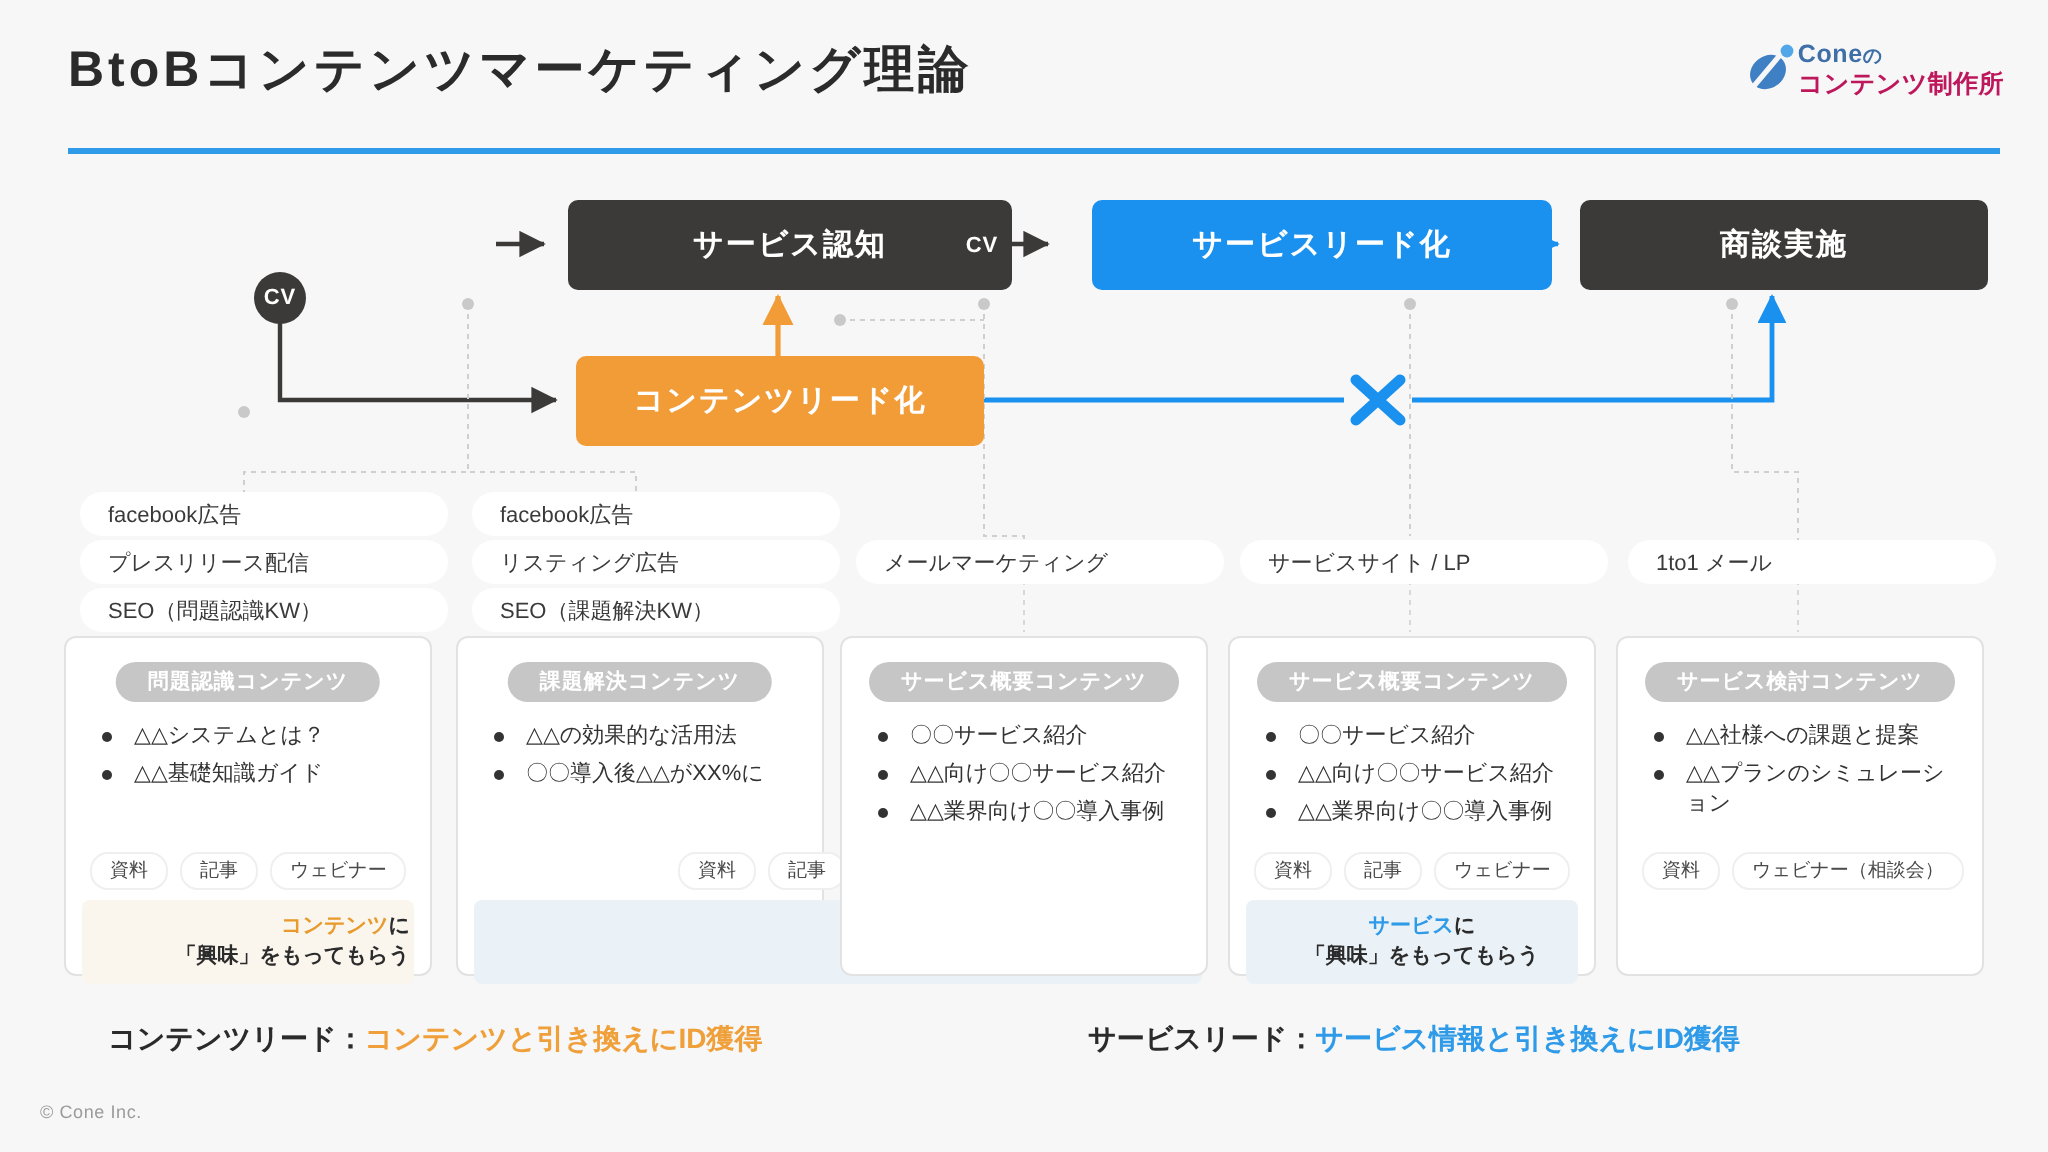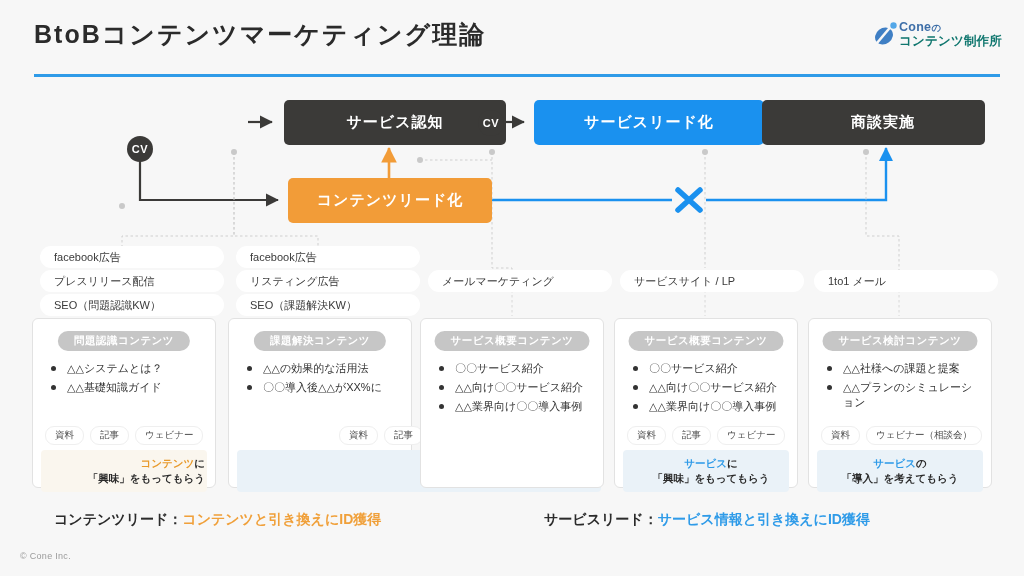--- a/index.html
+++ b/index.html
@@ -17,21 +17,21 @@
   .hdr-title{
     position:absolute;left:34px;top:18px;
     font-size:25px;font-weight:bold;letter-spacing:2px;
     color:#2b2b2b;white-space:nowrap;
   }
   .logo{position:absolute;right:22px;top:20px;display:flex;align-items:center;gap:0;}
   .logo-mark{width:26px;height:26px;position:relative;flex:none;}
   .logo-txt{line-height:1.12;}
   .logo-l1{font-size:12.5px;font-weight:bold;color:#3e6fa8;letter-spacing:.3px;}
   .logo-l1 .sm{font-size:9.5px;}
-  .logo-l2{font-size:12.5px;font-weight:bold;color:#0f766e;letter-spacing:.2px;}
+  .logo-l2{font-size:12.5px;font-weight:bold;color:#be185d;letter-spacing:.2px;}
   .hdr-rule{position:absolute;left:34px;right:24px;top:74px;height:3px;background:#2f9be8;}
 
   
   .fbox{
     position:absolute;height:45px;border-radius:5px;
     display:flex;align-items:center;justify-content:center;
     color:#ffffff;font-size:15px;font-weight:bold;letter-spacing:1px;
   }
   .fbox.dark{background:#3b3a38;}
   .fbox.blue{background:#1a91ef;}
@@ -175,24 +175,24 @@
       <path d="M318,300 L318,316"></path>
       <path d="M512,290 L512,316"></path>
       <path d="M705,290 L705,316"></path>
       <path d="M899,290 L899,316"></path>
     </g>
   </svg>
 
   <div class="fbox dark" style="left:284px;top:100px;width:222px;">
     <span>サービス認知</span>
   </div>
-  <div class="fbox blue" style="left:534px;top:100px;width:230px;">
+  <div class="fbox blue" style="left:546px;top:100px;width:230px;">
     <span>サービスリード化</span>
   </div>
-  <div class="fbox dark" style="left:762px;top:100px;width:204px;padding-left:19px;">
+  <div class="fbox dark" style="left:790px;top:100px;width:204px;">
     <span>商談実施</span>
   </div>
 
   <div class="fbox orange" style="left:288px;top:178px;width:204px;">
     <span>コンテンツリード化</span>
   </div>
 
   <div class="cv" style="left:127px;top:136px;">
     <span>CV</span>
   </div>
@@ -296,24 +296,20 @@
   <div class="card" style="left:808px;top:318px;width:184px;height:170px;">
     <div class="card-hd">サービス検討コンテンツ</div>
     <ul class="bullets" style="margin:0;padding:0;">
       <li>△△社様への課題と提案</li>
       <li>△△プランのシミュレーション</li>
     </ul>
     <div class="tagrow" style="position:absolute;left:12px;top:107px;">
       <div class="tag">資料</div>
       <div class="tag">ウェビナー（相談会）</div>
     </div>
-    <div class="goal cool" style="top:131px;">
-      <span class="k-blue">サービス</span><span class="k-dark">の</span><br>
-      <span class="k-dark">「導入」を考えてもらう</span>
-    </div>
   </div>
 
   <div class="legend" style="left:54px;top:511px;">
     <span class="lab">コンテンツリード：</span><span class="val-orange">コンテンツと引き換えにID獲得</span>
   </div>
   <div class="legend" style="left:544px;top:511px;">
     <span class="lab">サービスリード：</span><span class="val-blue">サービス情報と引き換えにID獲得</span>
   </div>
 
   <div class="copy">© Cone Inc.</div>

